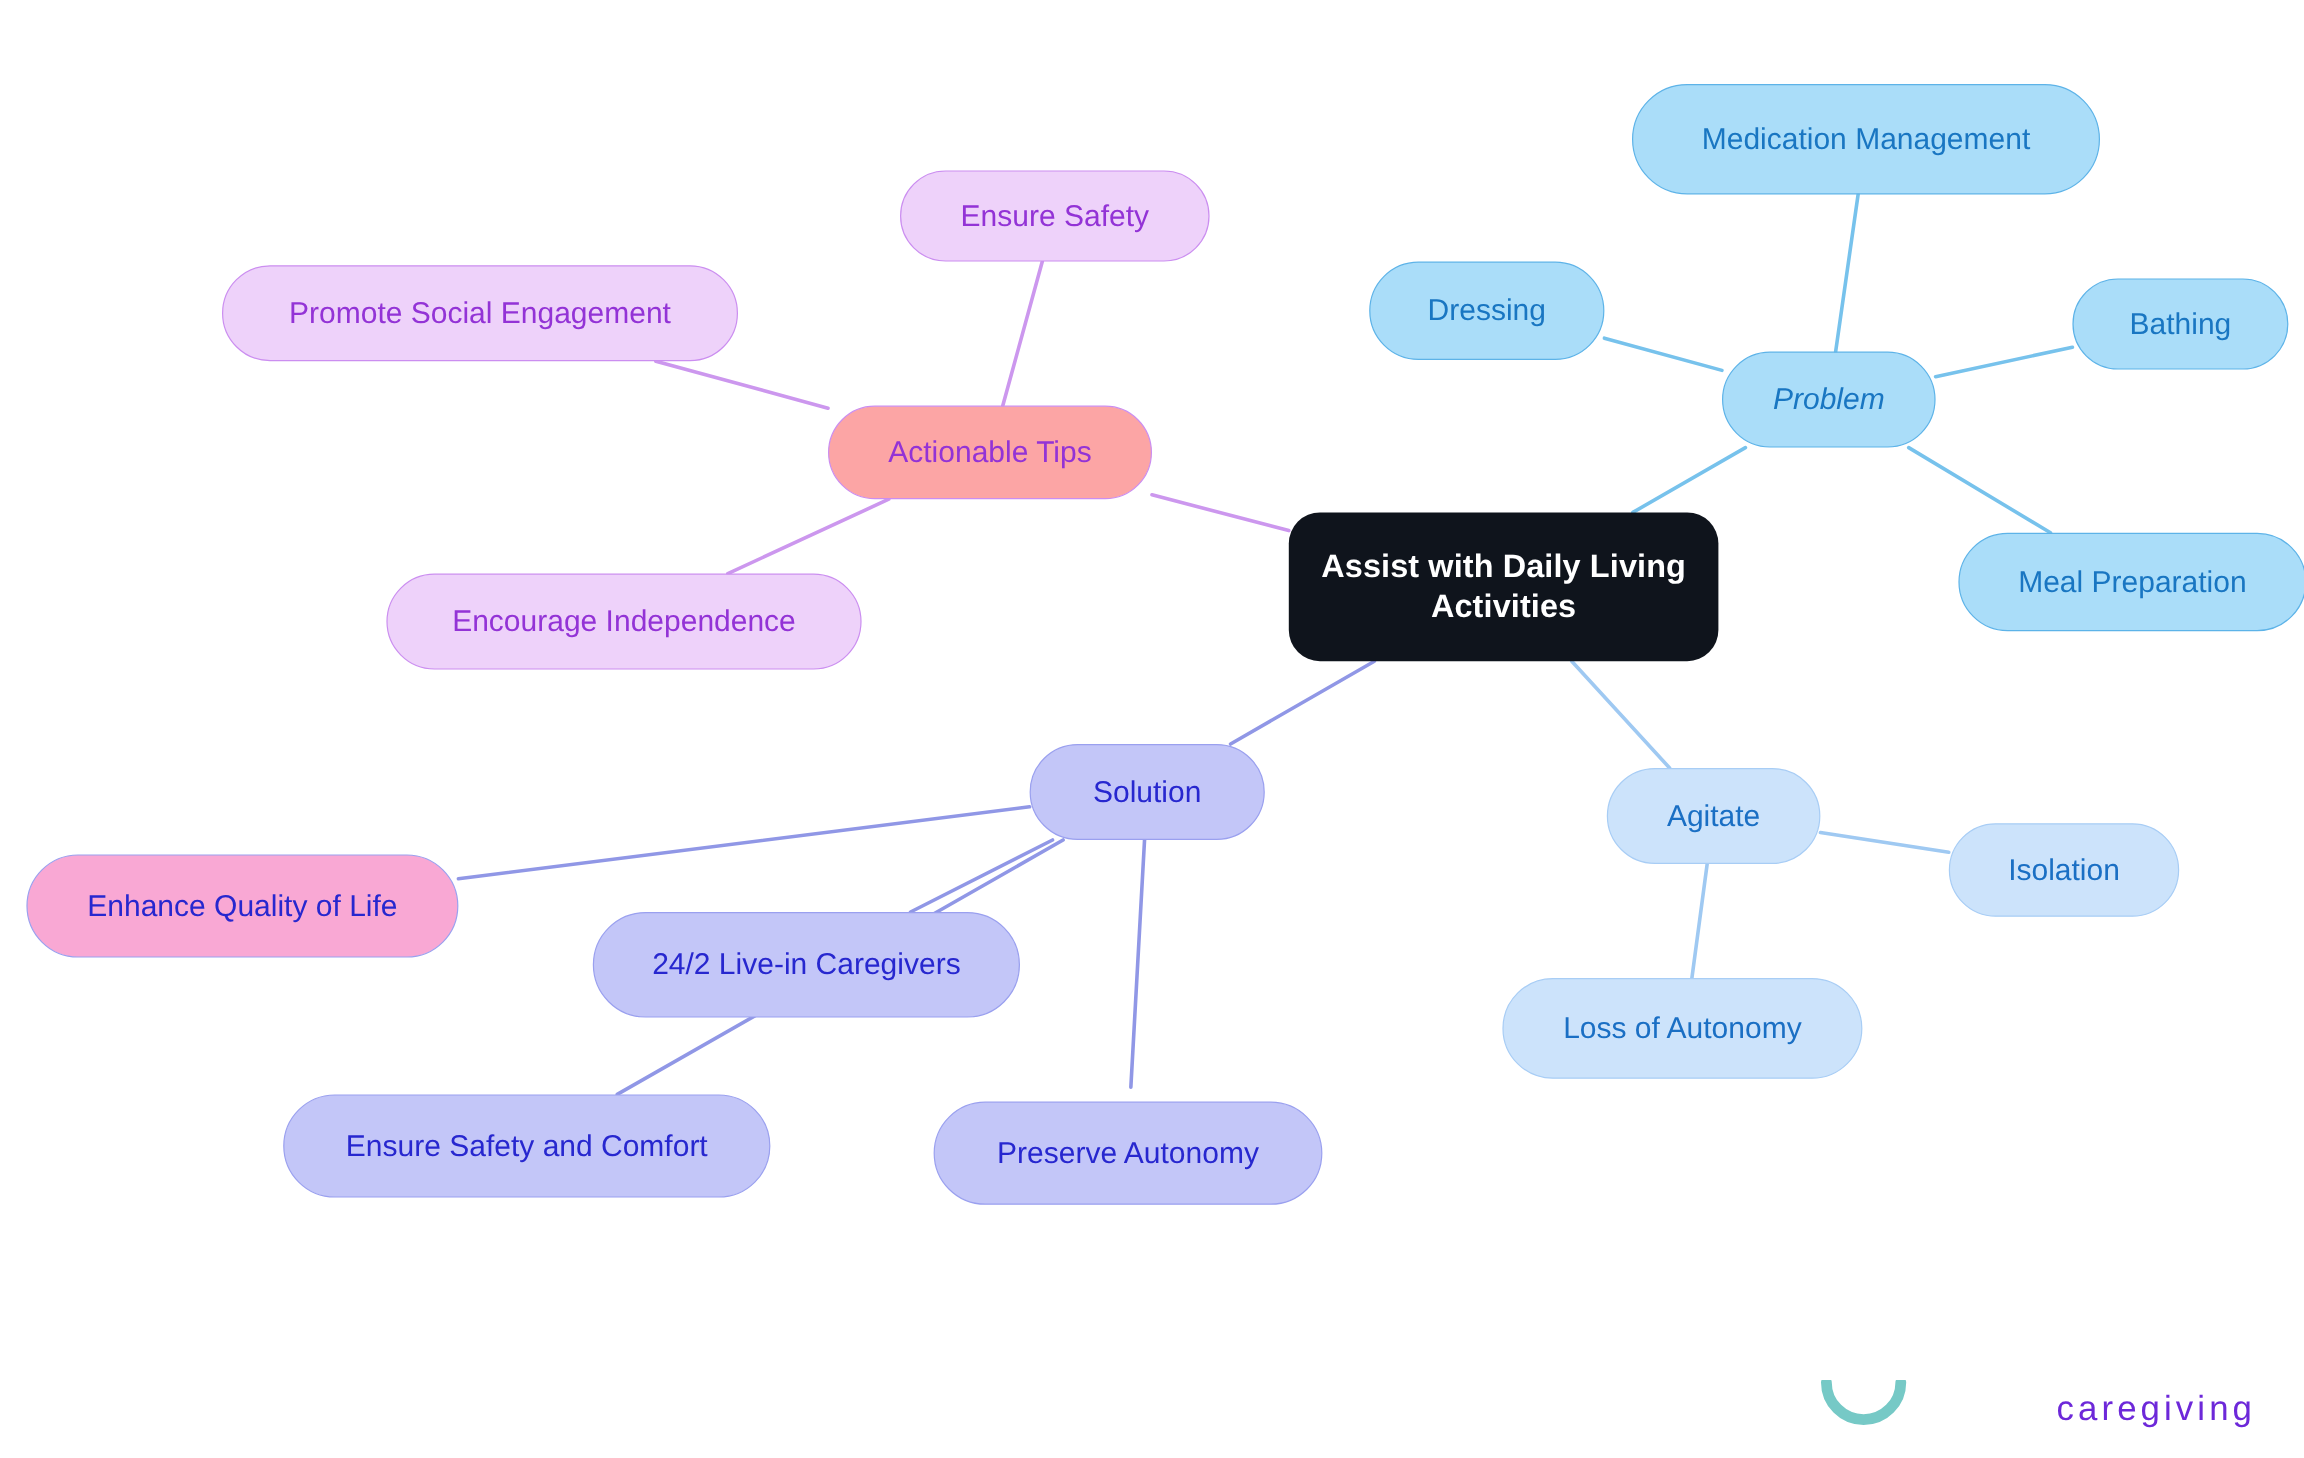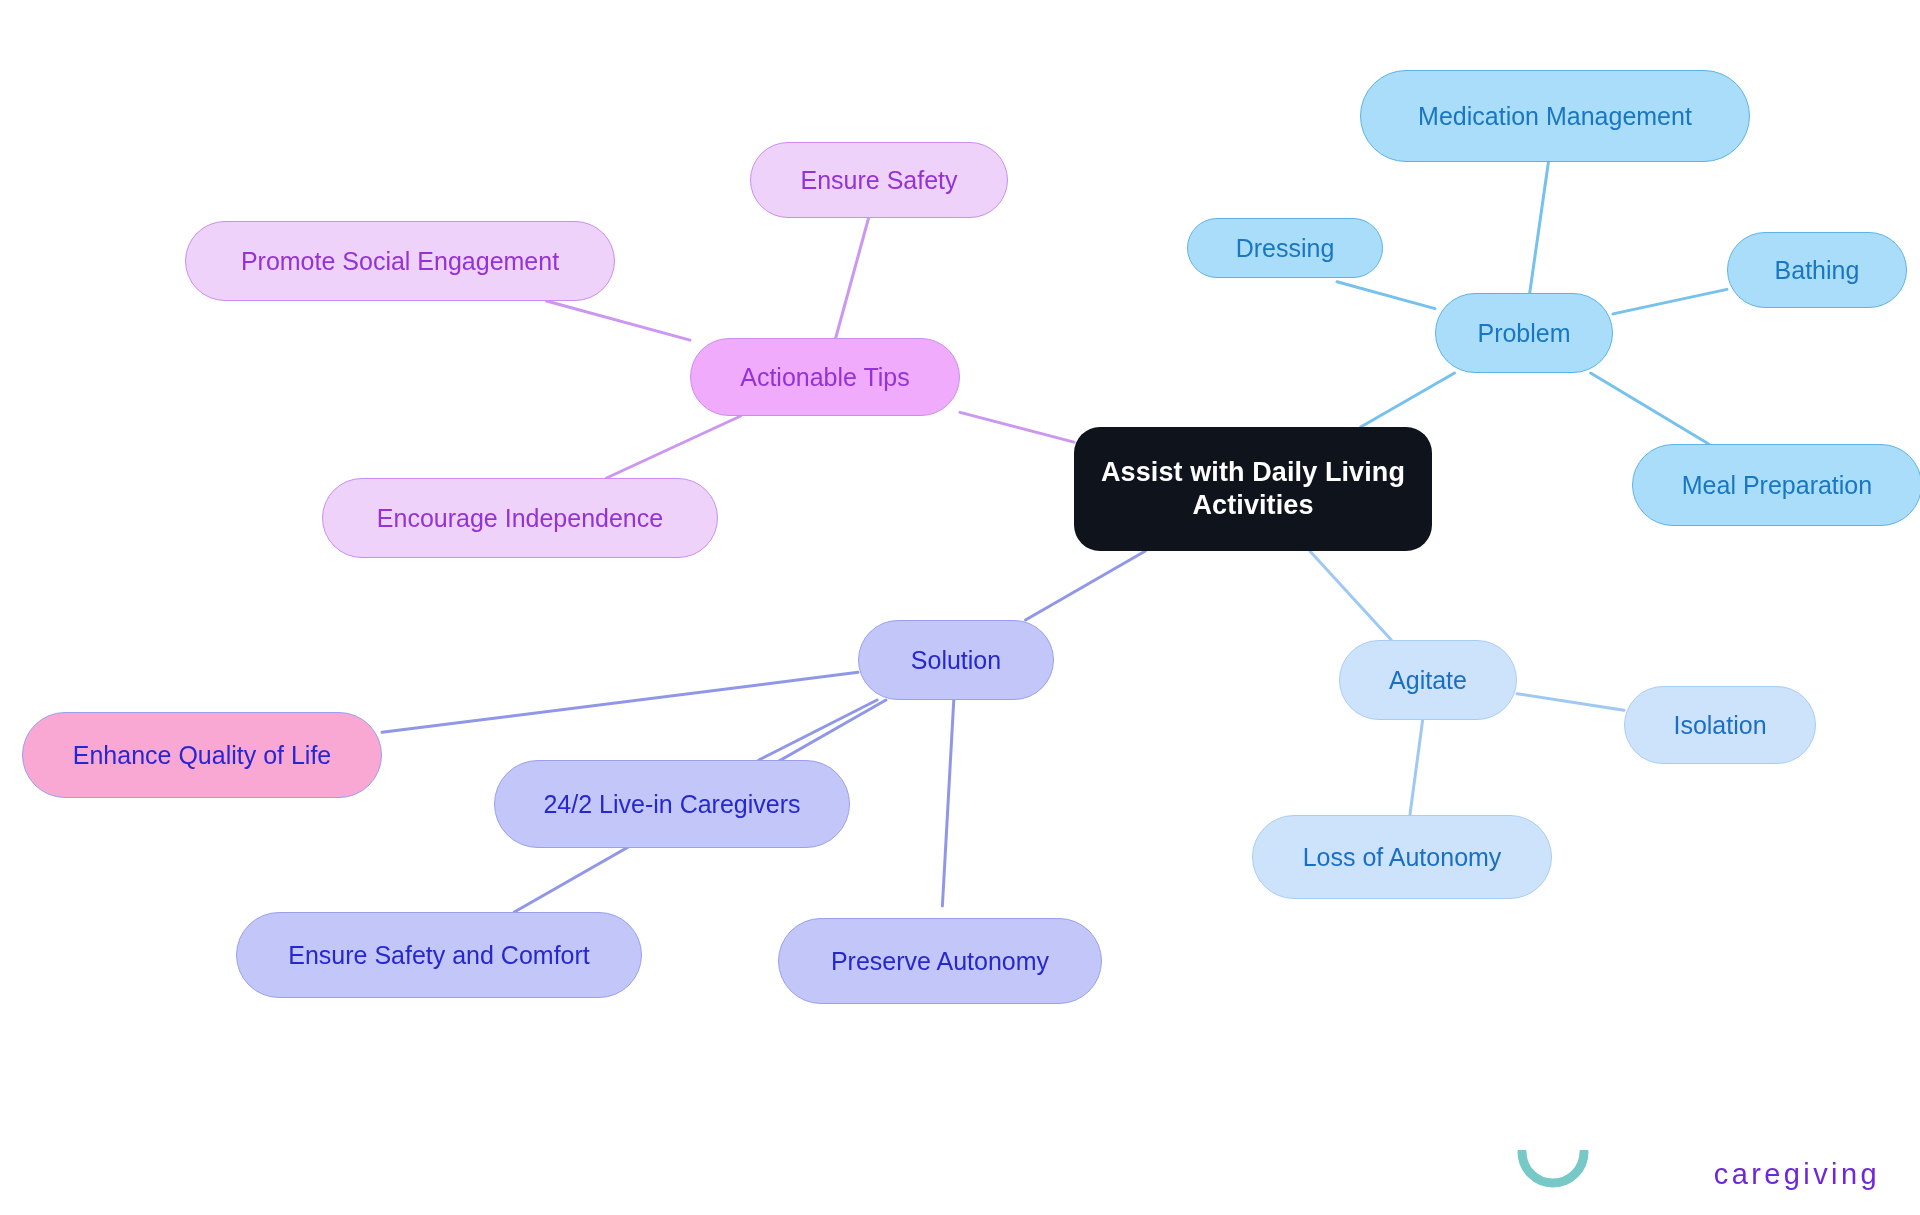--- a/index.html
+++ b/index.html
@@ -87,26 +87,26 @@
       <line x1="858" y1="672.3474801061008" x2="382" y2="732.3209549071618" stroke="#9097e6" stroke-width="3" stroke-linecap="round"></line>
       <line x1="885.8983050847457" y1="700" x2="514.3593220338983" y2="912" stroke="#9097e6" stroke-width="3" stroke-linecap="round"></line>
       <line x1="953.7854671280277" y1="700" x2="942.3806228373702" y2="906" stroke="#9097e6" stroke-width="3" stroke-linecap="round"></line>
       <line x1="1309.806282722513" y1="551" x2="1391.3507853403141" y2="640" stroke="#9fc9f2" stroke-width="3" stroke-linecap="round"></line>
       <line x1="1517" y1="693.7157534246576" x2="1624" y2="710.2054794520548" stroke="#9fc9f2" stroke-width="3" stroke-linecap="round"></line>
       <line x1="1422.639175257732" y1="720" x2="1407.6288659793815" y2="832" stroke="#9fc9f2" stroke-width="3" stroke-linecap="round"></line>
     </svg>
   <div id="nodes">
       <div class="node root" style="left: 1074px; top: 427px; width: 358px; height: 124px; background: rgb(15, 20, 28); border-color: rgb(15, 20, 28); color: rgb(255, 255, 255); font-size: 27px;">Assist with Daily Living
 Activities</div>
-      <div class="node" style="left: 1435px; top: 293px; width: 178px; height: 80px; background: rgb(170, 221, 249); border-color: rgb(93, 179, 232); color: rgb(25, 118, 194); font-size: 25px;">Problem</div>
+      <div class="node" style="left: 1435px; top: 293px; width: 178px; height: 80px; background: rgb(170, 221, 249); border-color: rgb(93, 179, 232); color: rgb(25, 118, 194); font-size: 25px; font-style: italic;">Problem</div>
       <div class="node" style="left: 1360px; top: 70px; width: 390px; height: 92px; background: rgb(170, 221, 249); border-color: rgb(93, 179, 232); color: rgb(25, 118, 194); font-size: 25px;">Medication Management</div>
-      <div class="node" style="left: 1187px; top: 218px; width: 196px; height: 60px; background: rgb(170, 221, 249); border-color: rgb(93, 179, 232); color: rgb(25, 118, 194); font-size: 25px;">Dressing</div>
+      <div class="node" style="left: 1141px; top: 218px; width: 196px; height: 82px; background: rgb(170, 221, 249); border-color: rgb(93, 179, 232); color: rgb(25, 118, 194); font-size: 25px;">Dressing</div>
       <div class="node" style="left: 1727px; top: 232px; width: 180px; height: 76px; background: rgb(170, 221, 249); border-color: rgb(93, 179, 232); color: rgb(25, 118, 194); font-size: 25px;">Bathing</div>
       <div class="node" style="left: 1632px; top: 444px; width: 290px; height: 82px; background: rgb(170, 221, 249); border-color: rgb(93, 179, 232); color: rgb(25, 118, 194); font-size: 25px;">Meal Preparation</div>
-      <div class="node" style="left: 690px; top: 338px; width: 270px; height: 78px; background: #f0abfc; border-color: rgb(203, 142, 240); color: rgb(147, 51, 214); font-size: 25px;">Actionable Tips</div>
+      <div class="node" style="left: 690px; top: 338px; width: 270px; height: 78px; background: #fca5a5; border-color: rgb(203, 142, 240); color: rgb(147, 51, 214); font-size: 25px;">Actionable Tips</div>
       <div class="node" style="left: 750px; top: 142px; width: 258px; height: 76px; background: rgb(238, 210, 250); border-color: rgb(203, 142, 240); color: rgb(147, 51, 214); font-size: 25px;">Ensure Safety</div>
       <div class="node" style="left: 185px; top: 221px; width: 430px; height: 80px; background: rgb(238, 210, 250); border-color: rgb(203, 142, 240); color: rgb(147, 51, 214); font-size: 25px;">Promote Social Engagement</div>
       <div class="node" style="left: 322px; top: 478px; width: 396px; height: 80px; background: rgb(238, 210, 250); border-color: rgb(203, 142, 240); color: rgb(147, 51, 214); font-size: 25px;">Encourage Independence</div>
       <div class="node" style="left: 858px; top: 620px; width: 196px; height: 80px; background: rgb(195, 198, 248); border-color: rgb(154, 160, 239); color: rgb(39, 39, 207); font-size: 25px;">Solution</div>
       <div class="node" style="left: 494px; top: 760px; width: 356px; height: 88px; background: rgb(195, 198, 248); border-color: rgb(154, 160, 239); color: rgb(39, 39, 207); font-size: 25px;">24/2 Live-in Caregivers</div>
       <div class="node" style="left: 22px; top: 712px; width: 360px; height: 86px; background: #f9a8d4; border-color: rgb(154, 160, 239); color: rgb(39, 39, 207); font-size: 25px;">Enhance Quality of Life</div>
       <div class="node" style="left: 236px; top: 912px; width: 406px; height: 86px; background: rgb(195, 198, 248); border-color: rgb(154, 160, 239); color: rgb(39, 39, 207); font-size: 25px;">Ensure Safety and Comfort</div>
       <div class="node" style="left: 778px; top: 906px; width: 324px; height: 86px; background: rgb(195, 198, 248); border-color: rgb(154, 160, 239); color: rgb(39, 39, 207); font-size: 25px; margin-top: 12px;">Preserve Autonomy</div>
       <div class="node" style="left: 1339px; top: 640px; width: 178px; height: 80px; background: rgb(204, 227, 251); border-color: rgb(168, 205, 245); color: rgb(26, 111, 196); font-size: 25px;">Agitate</div>
       <div class="node" style="left: 1624px; top: 686px; width: 192px; height: 78px; background: rgb(204, 227, 251); border-color: rgb(168, 205, 245); color: rgb(26, 111, 196); font-size: 25px;">Isolation</div>

